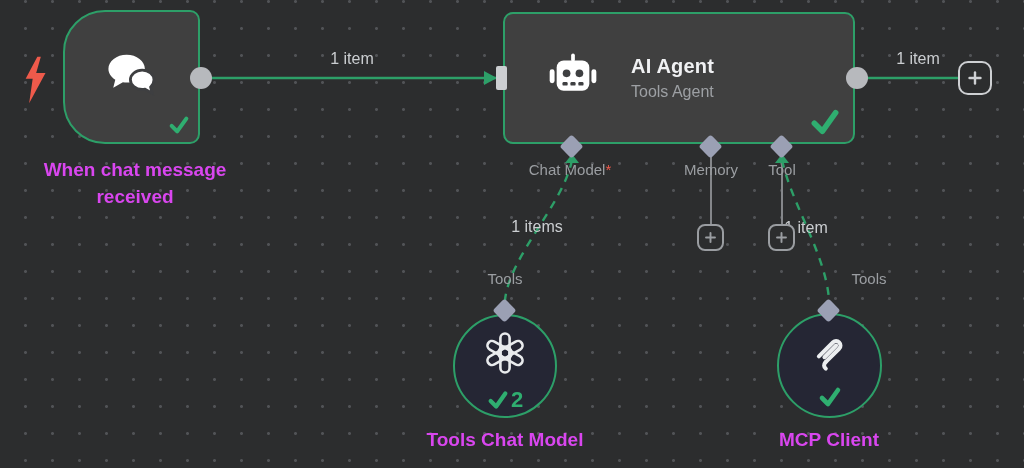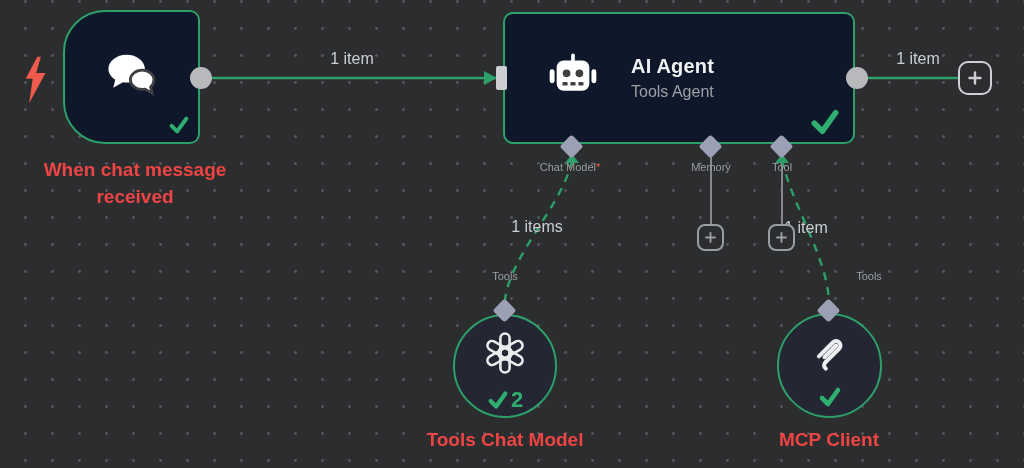--- a/index.html
+++ b/index.html
@@ -7,21 +7,21 @@
     width:1024px;height:468px;position:relative;overflow:hidden;
     background-color:#2c2d2e;
     background-image:radial-gradient(#515356 1.2px, transparent 1.7px);
     background-size:27px 27px;background-position:12px 15px;
     font-family:"Liberation Sans", sans-serif;
   }
   
   #wires{position:absolute;left:0;top:0;z-index:1;pointer-events:none;}
   
   .node-box{
-    position:absolute;background:#0f172a;border:2.5px solid #2d9f68;
+    position:absolute;background:#404040;border:2.5px solid #2d9f68;
     box-sizing:border-box;z-index:2;
   }
   .trigger-node{left:63px;top:10px;width:137px;height:134px;border-radius:42px 10px 10px 42px;
     display:flex;align-items:center;justify-content:center;}
   .agent-node{left:503px;top:12px;width:352px;height:132px;border-radius:10px;
     display:flex;align-items:center;padding-left:40px;}
   .agent-text{margin-left:30px;display:flex;flex-direction:column;}
   .agent-title{font-size:20px;font-weight:700;color:#f0f1f3;letter-spacing:.2px;}
   .agent-subtitle{font-size:16px;color:#9da0a4;margin-top:5px;}
   .node-check{position:absolute;}
@@ -34,23 +34,23 @@
   .mcp-node{left:777px;top:313px;width:105px;height:105px;}
   .circle-status{position:absolute;bottom:5px;left:0;right:0;display:flex;align-items:center;justify-content:center;gap:2px;}
   .count-num{color:#2fae70;font-size:22px;font-weight:700;line-height:1;}
   
   .port-circle{position:absolute;width:22px;height:22px;border-radius:50%;background:#b7b9bd;z-index:3;}
   .port-rect{position:absolute;width:11px;height:24px;background:#ccced1;border-radius:2px;z-index:3;}
   .diamond{position:absolute;width:17px;height:17px;background:#9ba0b4;transform:rotate(45deg);border-radius:3px;z-index:4;}
   .arrow-up{position:absolute;width:0;height:0;border-left:7px solid transparent;border-right:7px solid transparent;border-bottom:9px solid #2d9f68;z-index:3;}
   
   .edge-label{position:absolute;transform:translateX(-50%);font-size:16px;color:#cbced1;z-index:2;white-space:nowrap;}
-  .port-label{position:absolute;transform:translateX(-50%);font-size:11px;color:#9b9ea2;z-index:2;white-space:nowrap;}
+  .port-label{position:absolute;transform:translateX(-50%);font-size:15px;color:#9b9ea2;z-index:2;white-space:nowrap;}
   .required-mark{color:#ee5a4b;}
-  .node-label{position:absolute;transform:translateX(-50%);font-size:19px;font-weight:600;color:#ef4444;z-index:2;text-align:center;white-space:nowrap;}
+  .node-label{position:absolute;transform:translateX(-50%);font-size:19px;font-weight:600;color:#d946ef;z-index:2;text-align:center;white-space:nowrap;}
   .trigger-label{white-space:normal;width:240px;line-height:27px;}
   
   .plus-btn{position:absolute;box-sizing:border-box;background:#2c2d2e;border:2px solid #9a9da1;border-radius:8px;
     display:flex;align-items:center;justify-content:center;z-index:5;cursor:pointer;}
   .plus-sm{width:27px;height:27px;}
   .plus-lg{width:34px;height:34px;border-radius:10px;border:2.5px solid #ced0d3;}
   .bolt{position:absolute;left:21px;top:55px;z-index:2;}
 </style>
 </head>
 <body>

